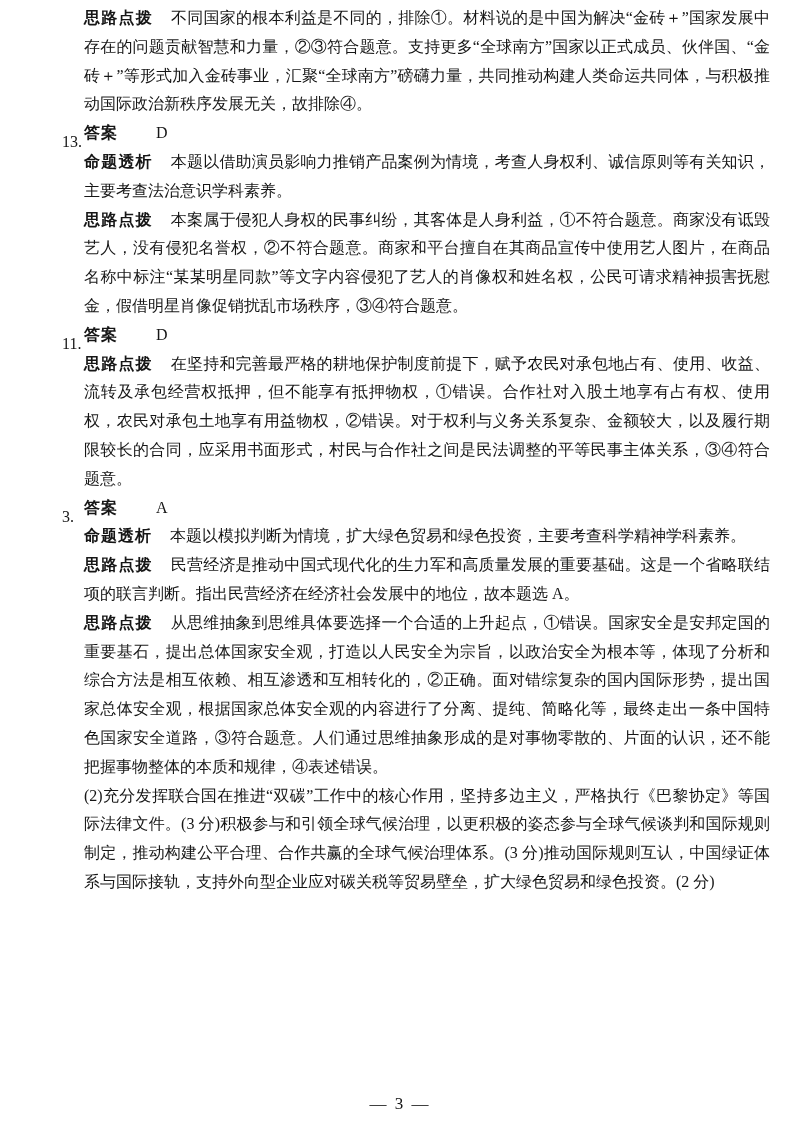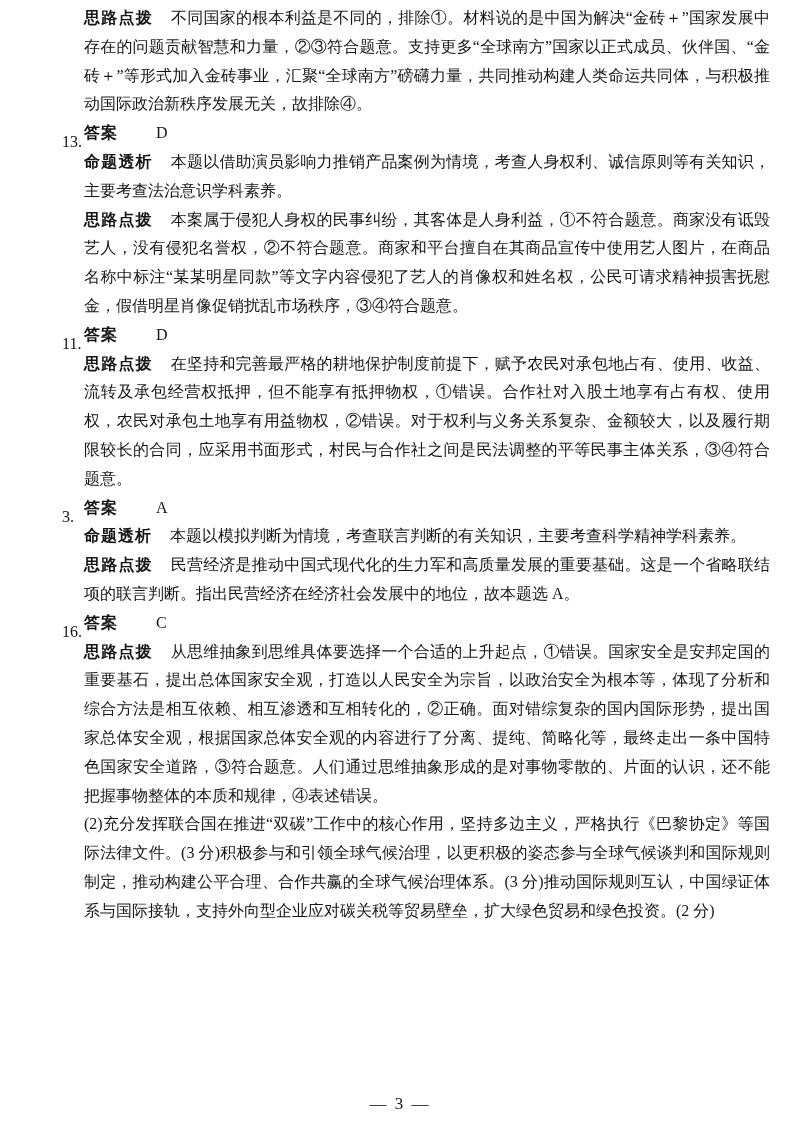--- a/index.html
+++ b/index.html
@@ -89,30 +89,27 @@
 
   <p class="block">
     <b class="lbl">思路点拨</b><span>在坚持和完善最严格的耕地保护制度前提下，赋予农民对承包地占有、使用、收益、流转及承包经营权抵押，但不能享有抵押物权，①错误。合作社对入股土地享有占有权、使用权，农民对承包土地享有用益物权，②错误。对于权利与义务关系复杂、金额较大，以及履行期限较长的合同，应采用书面形式，村民与合作社之间是民法调整的平等民事主体关系，③④符合题意。</span>
   </p>
 
   <p class="block answer-line">
     <span class="num">3.</span><b class="lbl">答案</b><span class="ans-letter">A</span>
   </p>
 
   <p class="block">
-    <b class="lbl">命题透析</b><span>本题以模拟判断为情境，考查联言判断的有关知识，主要考查科学精神学科素养。</span>
+    <b class="lbl">命题透析</b><span>本题以模拟判断为情境，扩大绿色贸易和绿色投资，主要考查科学精神学科素养。</span>
   </p>
 
   <p class="block">
     <b class="lbl">思路点拨</b><span>民营经济是推动中国式现代化的生力军和高质量发展的重要基础。这是一个省略联结项的联言判断。指出民营经济在经济社会发展中的地位，故本题选 A。</span>
   </p>
 
-  <p class="block answer-line">
-    <span class="num">16.</span><b class="lbl">答案</b><span class="ans-letter">C</span>
-  </p>
 
 
   <p class="block">
     <b class="lbl">思路点拨</b><span>从思维抽象到思维具体要选择一个合适的上升起点，①错误。国家安全是安邦定国的重要基石，提出总体国家安全观，打造以人民安全为宗旨，以政治安全为根本等，体现了分析和综合方法是相互依赖、相互渗透和互相转化的，②正确。面对错综复杂的国内国际形势，提出国家总体安全观，根据国家总体安全观的内容进行了分离、提纯、简略化等，最终走出一条中国特色国家安全道路，③符合题意。人们通过思维抽象形成的是对事物零散的、片面的认识，还不能把握事物整体的本质和规律，④表述错误。</span>
   </p>
 
 
 
   <p class="block">
     <span>(2)充分发挥联合国在推进“双碳”工作中的核心作用，坚持多边主义，严格执行《巴黎协定》等国际法律文件。(3 分)积极参与和引领全球气候治理，以更积极的姿态参与全球气候谈判和国际规则制定，推动构建公平合理、合作共赢的全球气候治理体系。(3 分)推动国际规则互认，中国绿证体系与国际接轨，支持外向型企业应对碳关税等贸易壁垒，扩大绿色贸易和绿色投资。(2 分)</span>

